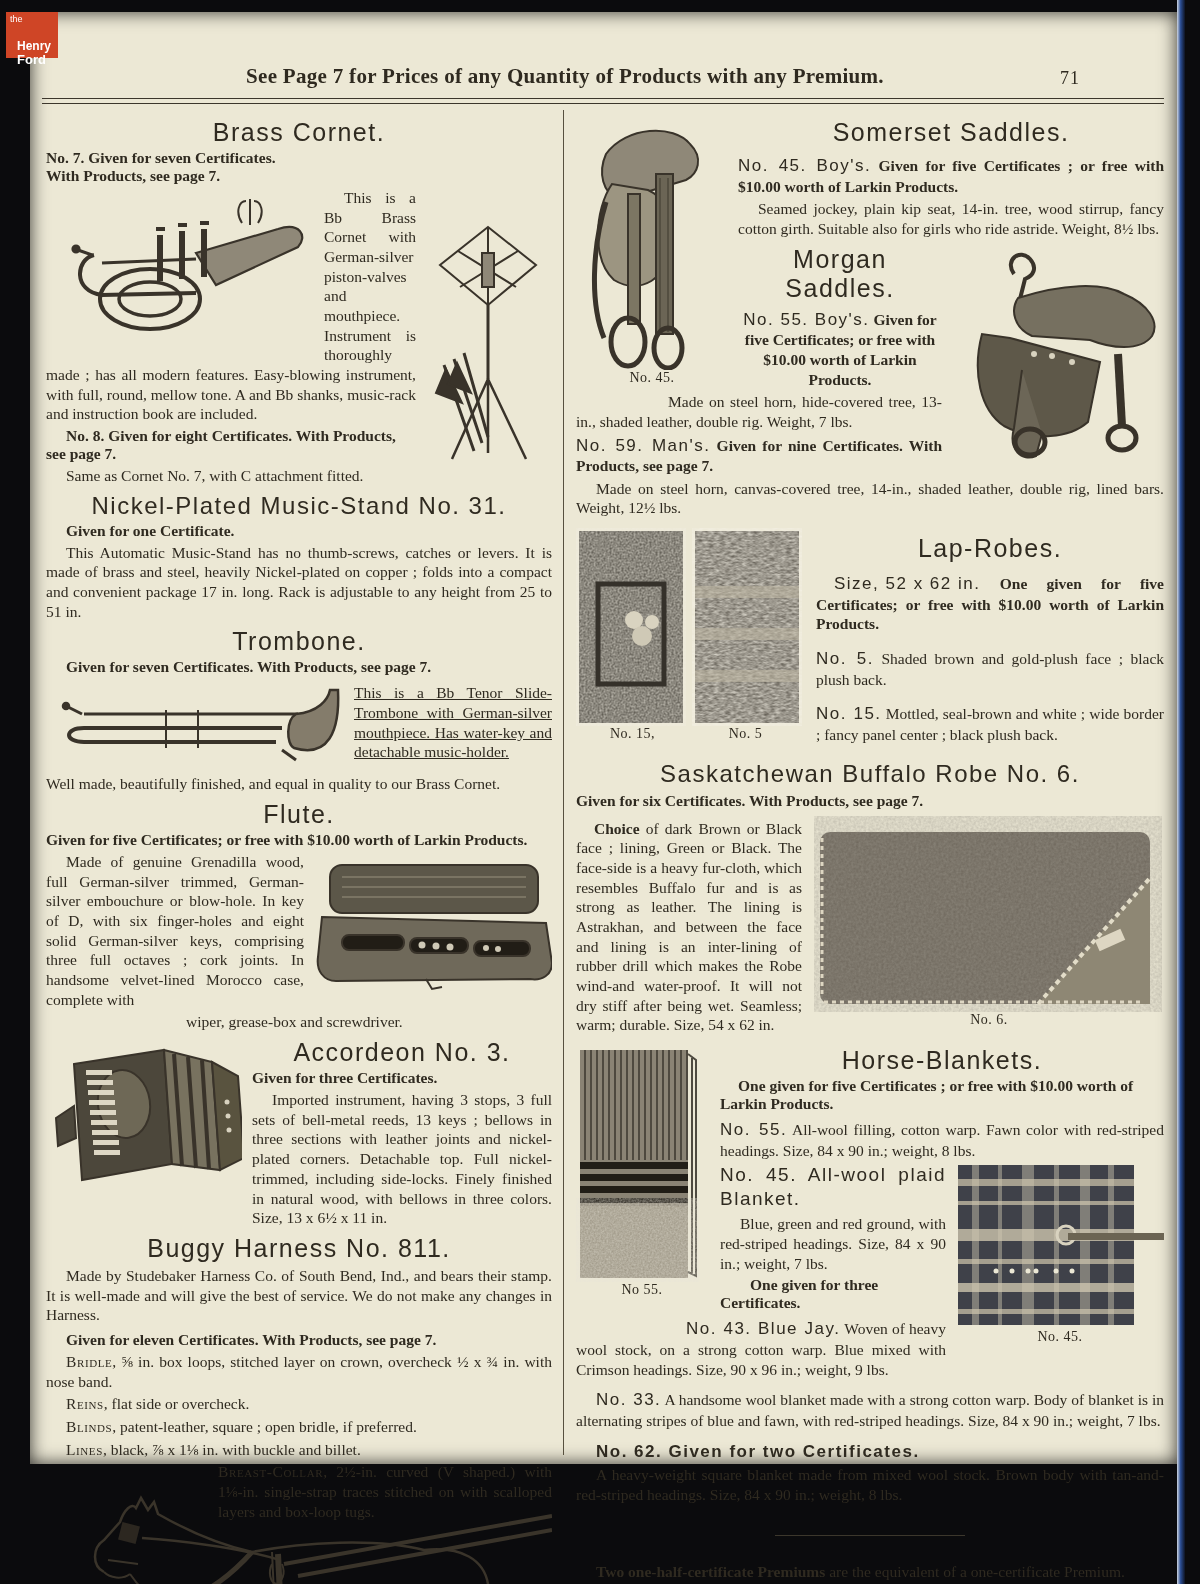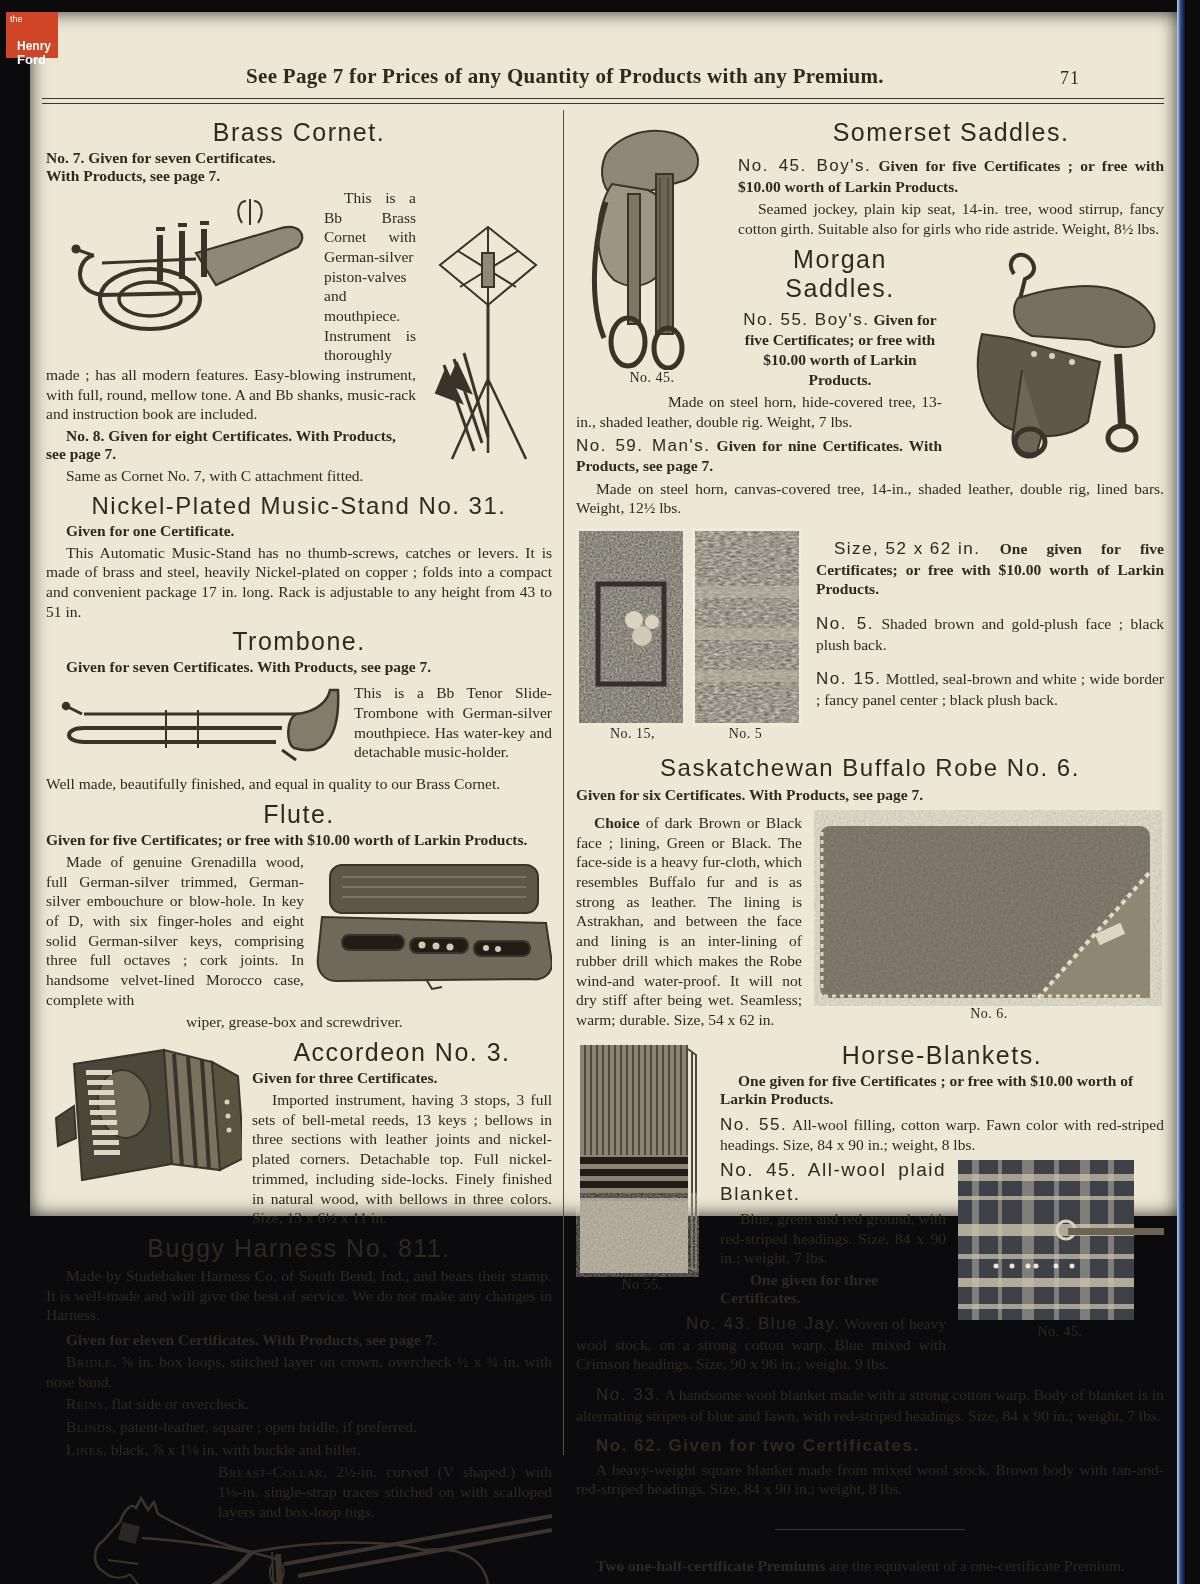--- a/index.html
+++ b/index.html
@@ -1,18 +1,18 @@
 <!DOCTYPE html>
 <html><head>
 <meta charset="utf-8">
 <style>
   * { margin:0; padding:0; box-sizing:border-box; }
   html,body { width:1200px; height:1584px; background:#0b0b0d; overflow:hidden;
     font-family:"Liberation Serif", serif; }
-  .page { position:absolute; left:30px; top:12px; width:1147px; height:1204px;
+  .page { position:absolute; left:30px; top:12px; width:1147px; height:1452px;
     background:#ece8d5; color:#2f2a20; box-shadow:0 0 18px rgba(0,0,0,.8) inset; }
   .book-edge { position:absolute; left:1177px; top:0; width:8px; height:1584px;
     background:linear-gradient(90deg,#cfd6e2 0%, #2a4d93 45%, #0e1322 100%); }
   .logo { position:absolute; left:6px; top:12px; width:52px; height:46px; background:#cf4526;
     color:#fff; font-family:"Liberation Sans", sans-serif; padding:3px 4px; line-height:1; z-index:5; }
   .logo .the { font-size:9px; display:block; }
   .logo .henry { font-size:12px; font-weight:bold; display:block; padding-left:7px; margin-top:16px;}
   .logo .ford { font-size:13px; font-weight:bold; display:block; padding-left:7px; margin-top:1px;}
 
   .banner { position:absolute; left:120px; top:52px; width:830px; text-align:center;
@@ -86,39 +86,39 @@
       </svg>
 
       <p class="p ind">This is a Bb Brass Cornet with German-silver piston-valves and mouthpiece.  Instrument is thoroughly made ;  has all modern features.  Easy-blowing instrument, with full, round, mellow tone.  A and Bb shanks, music-rack and instruction book are included.</p>
       <p class="cert" style="text-indent:20px;">No. 8.  Given for eight Certificates.  With Products, see page 7.</p>
       <p class="p ind">Same as Cornet No. 7, with C attachment fitted.</p>
     </section>
 
     <section>
       <h2 class="sec" style="font-size:24px;">Nickel-Plated Music-Stand No. 31.</h2>
       <div class="cert" style="text-indent:20px;">Given for one Certificate.</div>
-      <p class="p ind">This Automatic Music-Stand has no thumb-screws, catches or levers.  It is made of brass and steel, heavily Nickel-plated on copper ; folds into a compact and convenient package 17 in. long.  Rack is adjustable to any height from 43 to 51 in.</p>
+      <p class="p ind">This Automatic Music-Stand has no thumb-screws, catches or levers.  It is made of brass and steel, heavily Nickel-plated on copper ; folds into a compact and convenient package 17 in. long.  Rack is adjustable to any height from 25 to 51 in.</p>
     </section>
 
     <section class="clr">
       <h2 class="sec">Trombone.</h2>
       <div class="cert" style="text-indent:20px;">Given for seven Certificates.   With Products, see page 7.</div>
       <svg class="fl ill" width="300" height="88" viewBox="0 0 300 88" style="margin:6px 8px 2px 0;">
         <g stroke="#39332a" fill="none" stroke-width="2.5">
           <path d="M36,30 l-14,-7" stroke-width="3"></path>
             <circle cx="20" cy="22" r="3" fill="#39332a"></circle>
           <path d="M38,30 H252" stroke-width="3"></path>
           <path d="M38,44 H236 M38,58 H230" stroke-width="4"></path>
           <path d="M38,44 c-20,0 -20,14 0,14" stroke-width="4"></path>
           <path d="M120,26 v38 M152,26 v38" stroke-width="2"></path>
           <path d="M250,30 C272,28 282,16 284,6 L292,6 C294,48 282,74 248,64 C240,60 240,36 250,30 Z" fill="#847c6b"></path>
           <path d="M236,66 l14,10" stroke-width="3"></path>
         </g>
       </svg>
-      <p class="p" style="padding-top:4px;">This is a Bb Tenor Slide-Trombone with German-silver mouthpiece.  Has water-key and detachable music-holder.</p>
+      <p class="p" style="padding-top:4px;text-decoration:underline;">This is a Bb Tenor Slide-Trombone with German-silver mouthpiece.  Has water-key and detachable music-holder.</p>
       <p class="p clr">Well made, beautifully finished, and equal in quality to our Brass Cornet.</p>
     </section>
 
     <section>
       <h2 class="sec">Flute.</h2>
       <div class="cert">Given for five Certificates;  or free with $10.00 worth of Larkin Products.</div>
       <svg class="fr ill" width="238" height="134" viewBox="0 0 238 134" style="margin:8px 0 2px 10px;">
         <g stroke="#39332a" stroke-width="2">
           <rect x="16" y="6" rx="12" width="208" height="48" fill="#5c5749"></rect>
           <path d="M28,18 h184 M28,28 h184 M28,38 h184" stroke="#7a7463" fill="none" stroke-width="2"></path>
@@ -277,20 +277,21 @@
             <rect x="3" y="100" width="104" height="12" fill="#bdb6a2" opacity=".55"></rect>
             <rect x="3" y="142" width="104" height="12" fill="#bdb6a2" opacity=".55"></rect>
           </svg>
         </div>
         <div style="display:flex;">
           <div class="cap" style="flex:1;">No. 15,</div>
           <div class="cap" style="flex:1;">No. 5</div>
         </div>
       </div>
       <div style="flex:1;">
+        <h2 class="sec">Lap-Robes.</h2>
         <p class="p" style="margin-top:10px;"><span class="nolabel" style="text-indent:18px; display:inline-block;">Size, 52 x 62 in.</span> <b>One given for five Certificates;  or free with  $10.00 worth of Larkin Products.</b></p>
         <p class="p" style="margin-top:14px;"><span class="nolabel">No. 5.</span> <span>Shaded brown and gold-plush face ;  black plush back.</span></p>
         <p class="p" style="margin-top:14px;"><span class="nolabel">No. 15.</span> <span>Mottled, seal-brown and white ;  wide border ;  fancy panel center ; black plush back.</span></p>
       </div>
     </section>
 
     <section style="margin-top:12px;">
       <h2 class="sec" style="font-size:24px;">Saskatchewan Buffalo Robe No. 6.</h2>
       <div class="cert" style="margin:4px 0 6px 0;">Given for six Certificates.   With Products, see page 7.</div>
       <div style="display:flex; gap:12px;">

